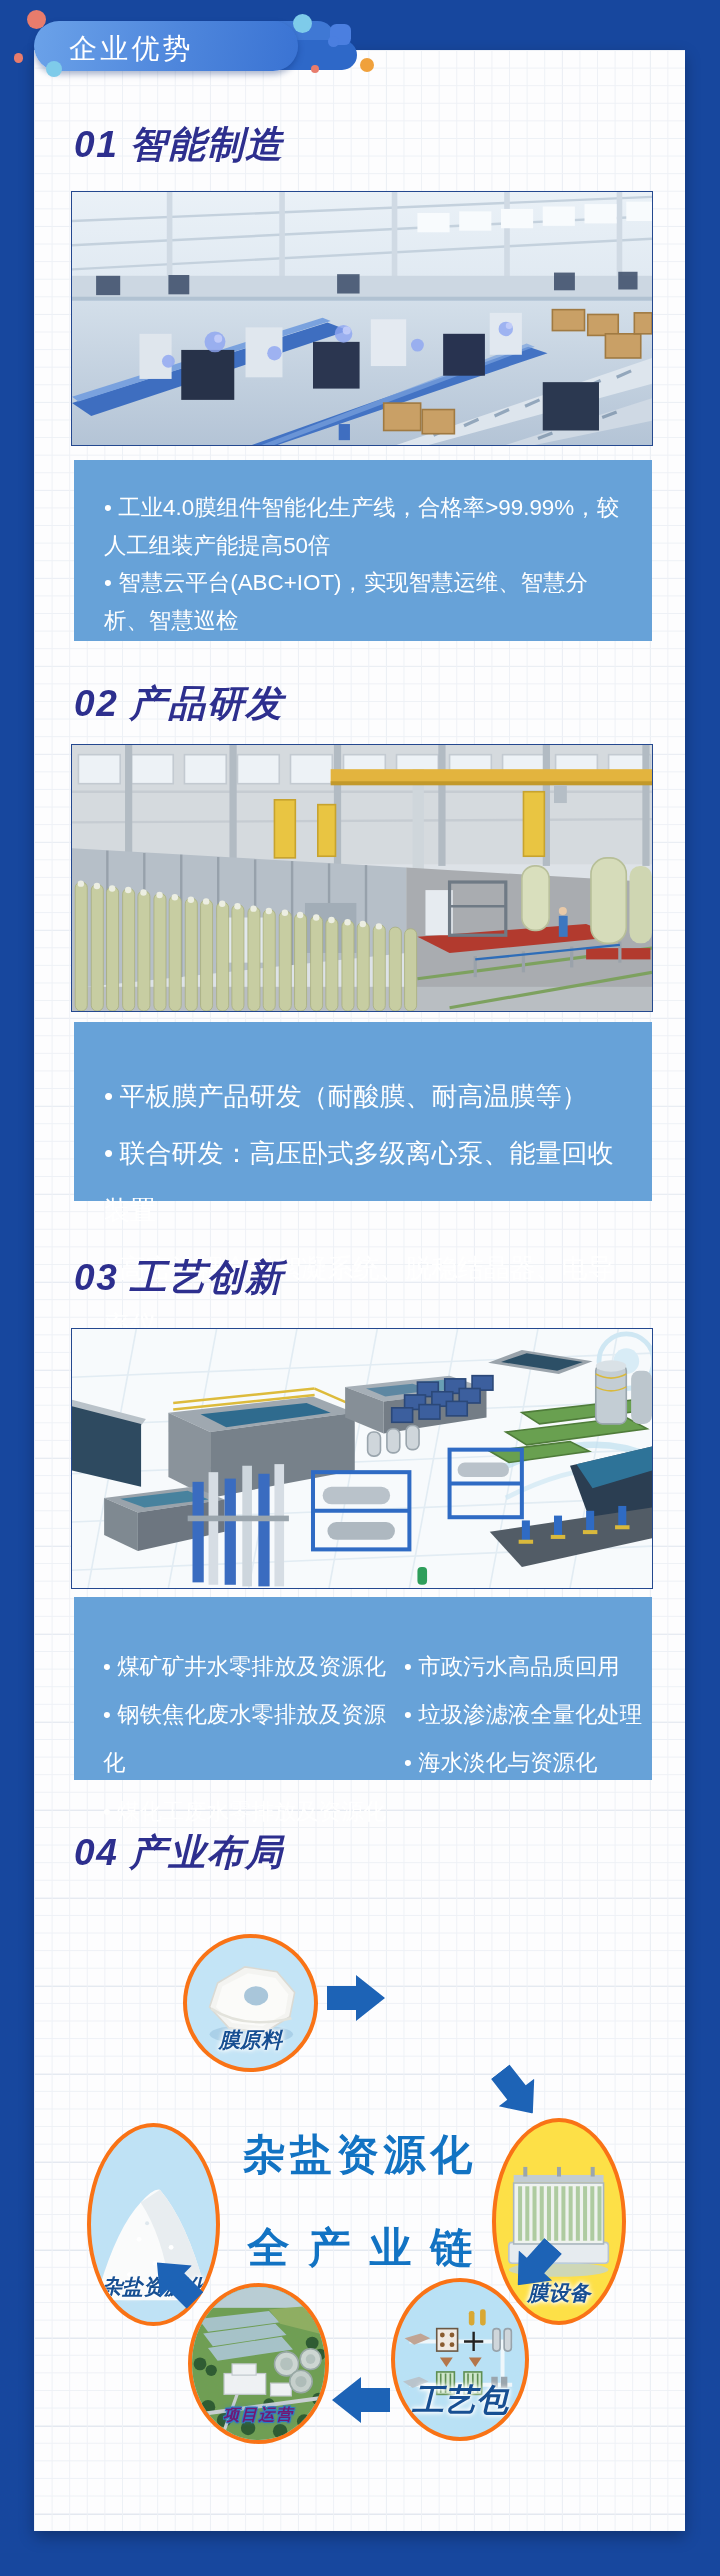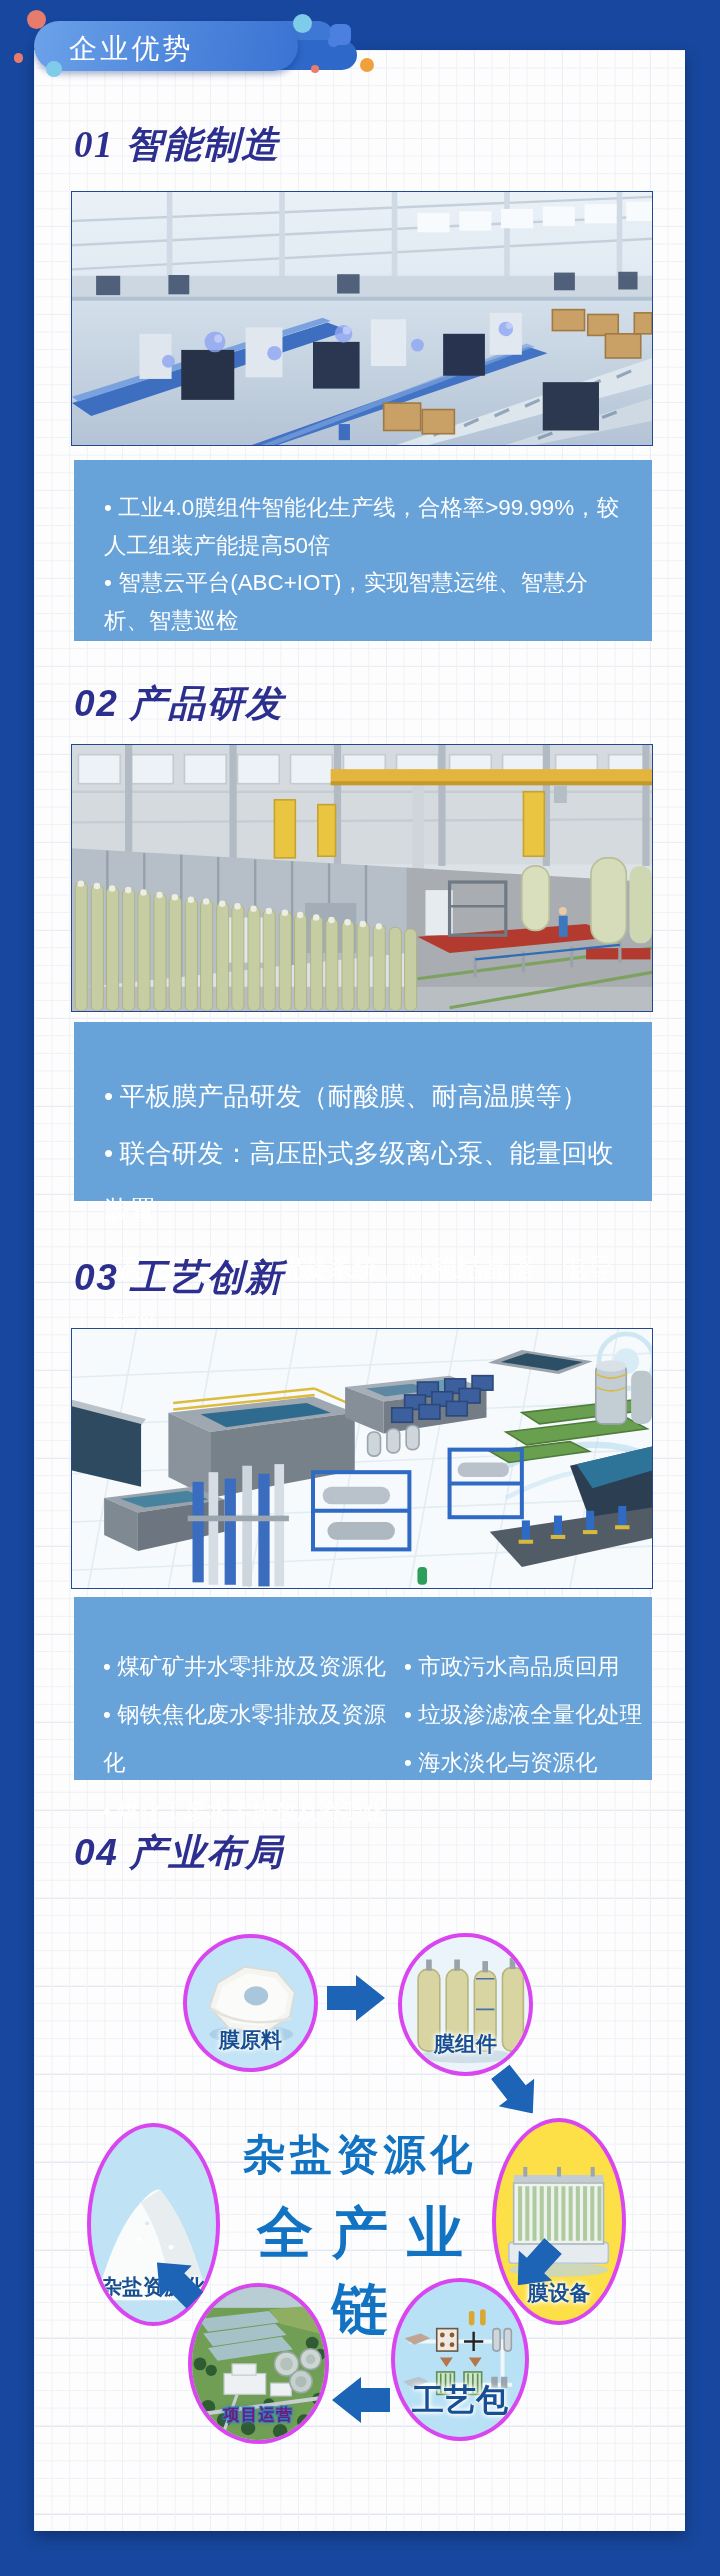--- a/index.html
+++ b/index.html
@@ -42,36 +42,36 @@
   
   .bluebox{position:absolute;left:74px;width:578px;background:#67a2d8;color:#ffffff;
     box-sizing:border-box;z-index:3;}
   .b1{padding:29px 24px 0 30px;font-size:22.4px;line-height:1.68;}
   .b2{padding:46px 24px 12px 30px;font-size:26px;line-height:2.2;}
   .b3{padding:46px 3px 0 29px;font-size:22.4px;line-height:2.15;display:flex;}
   .b3 .col-l{width:301px;flex:none;}
   .b3 .col-r{flex:1;}
   .dot-ch{margin-right:6.4px;}
   
-  .node{position:absolute;border-radius:50%;border:4px solid #d946ef;box-sizing:border-box;
-    background:#c3e4f6;overflow:hidden;z-index:3;}
+  .node{position:absolute;border-radius:50%;border:4px solid #f97316;box-sizing:border-box;
+    background:#c3e4f6;overflow:hidden;z-index:3;font-style:italic;}
   .node svg{position:absolute;left:0;top:0;width:100%;height:100%;}
   .node-label{position:absolute;left:0;right:0;bottom:14.4px;text-align:center;color:#174f92;
     font-weight:bold;font-size:21px;z-index:2;
     text-shadow:0 0 3.2px #fff,0 0 4.8px #fff,0 0 6.4px #fff;}
   .label-outline{color:#701a75;font-size:16px;letter-spacing:1.6px;
     text-shadow:-0.8px -0.8px 0 #2e7bc6,0.8px -0.8px 0 #2e7bc6,-0.8px 0.8px 0 #2e7bc6,0.8px 0.8px 0 #2e7bc6,0 0 4.8px #2e7bc6;}
   .n2bg{background:#ecf4fb;}
   .n3bg{background:#fde047;}
   .n4bg{background:#b9e1f5;}
   .n6bg{background:#bfe2f5;}
   .center-text{position:absolute;left:232px;top:2127px;width:256px;text-align:center;
     color:#1273c3;font-weight:900;z-index:3;}
   .ct1{font-size:42px;letter-spacing:4.8px;}
-  .ct2{font-size:56px;letter-spacing:19px;margin-top:13px;margin-right:-19px;}
+  .ct2{font-size:42px;letter-spacing:19px;margin-top:37px;margin-right:-19px;}
   .arrow{position:absolute;background:#1d63b6;z-index:4;
     clip-path:polygon(0% 24%,50% 24%,50% 0%,100% 50%,50% 100%,50% 76%,0% 76%);}
 </style>
 </head>
 <body>
 
 <div class="page">
 
   <div class="panel"></div>
 
@@ -81,21 +81,21 @@
   <div class="banner-title">企业优势</div>
   <div class="dot d-salmon" style="left:27px;top:10.4px;width:19px;height:19px;"></div>
   <div class="dot d-lblue" style="left:46px;top:61px;width:16px;height:16px;"></div>
   <div class="dot d-salmon" style="left:13.6px;top:53px;width:9.6px;height:9.6px;"></div>
   <div class="dot d-lblue" style="left:293px;top:13.6px;width:19px;height:19px;"></div>
   <div class="d-square" style="left:330px;top:24px;width:21px;height:21px;"></div>
   <div class="dot d-blue" style="left:328px;top:36px;width:11.2px;height:11.2px;"></div>
   <div class="dot d-salmon" style="left:311px;top:65px;width:8px;height:8px;"></div>
   <div class="dot d-orange" style="left:360px;top:58px;width:14.4px;height:14.4px;"></div>
 
-  <div class="sec-title" style="top:120px;font-family:Liberation Serif, serif;">
+  <div class="sec-title" style="top:120px;">
     <span class="num">01</span><span>智能制造</span>
   </div>
 
   <div class="photo" style="top:191px;height:255px;">
     <svg viewBox="0 0 722 314" preserveAspectRatio="none">
       <defs>
         <linearGradient id="p1sky" x1="0" y1="0" x2="0" y2="1">
             <stop offset="0" stop-color="#eaf1f7"></stop>
             <stop offset="1" stop-color="#cfdce9"></stop>
           </linearGradient>
@@ -461,43 +461,20 @@
     <svg viewBox="0 0 158 162">
       <ellipse cx="80" cy="120" rx="52" ry="12" fill="#9fc8e2" opacity=".7"></ellipse>
       <polygon points="38,56 72,36 112,42 134,68 128,98 96,118 52,112 28,86" fill="#f4f4f1" stroke="#dadad4" stroke-width="2"></polygon>
       <polygon points="44,60 76,44 110,50 126,70 122,94 94,110 56,106 36,86" fill="#fbfbf9"></polygon>
       <ellipse cx="86" cy="72" rx="15" ry="12" fill="#a9c6da"></ellipse>
       <path d="M30,88 q40,26 100,12" stroke="#e3e3dc" fill="none" stroke-width="3"></path>
     </svg>
     <div class="node-label">膜原料</div>
   </div>
 
-  <div class="node n2bg" style="left:398px;top:1933px;width:135px;height:143px;">
-    <svg viewBox="0 0 158 168">
-      <ellipse cx="80" cy="148" rx="58" ry="9" fill="#c9d8e4" opacity=".8"></ellipse>
-      <g fill="#d8d5a2" stroke="#b8b57c" stroke-width="2">
-        <rect x="20" y="40" width="27" height="102" rx="12"></rect>
-          <rect x="55" y="40" width="27" height="102" rx="12"></rect>
-        <rect x="90" y="42" width="27" height="100" rx="12"></rect>
-          <rect x="125" y="38" width="26" height="104" rx="11"></rect>
-      </g>
-      <g fill="#9aa3a8">
-        <rect x="30" y="28" width="7" height="14"></rect>
-          <rect x="65" y="28" width="7" height="14"></rect>
-        <rect x="100" y="30" width="7" height="14"></rect>
-          <rect x="134" y="26" width="7" height="14"></rect>
-      </g>
-      <g stroke="#4a6fae" stroke-width="2">
-        <line x1="92" y1="52" x2="115" y2="52"></line>
-          <line x1="92" y1="90" x2="115" y2="90"></line>
-          <line x1="92" y1="128" x2="115" y2="128"></line>
-      </g>
-    </svg>
-    <div class="node-label">膜组件</div>
-  </div>
 
   <div class="node n3bg" style="left:492px;top:2118px;width:134px;height:207px;">
     <svg viewBox="0 0 157 248">
       <rect x="16" y="150" width="124" height="26" rx="4" fill="#e6ebef" stroke="#b9c4cc" stroke-width="2"></rect>
       <rect x="22" y="76" width="112" height="76" fill="#eef2ee" stroke="#a9b6be" stroke-width="2"></rect>
       <g stroke="#aecba0" stroke-width="5">
         <line x1="30" y1="80" x2="30" y2="148"></line>
           <line x1="39" y1="80" x2="39" y2="148"></line>
           <line x1="48" y1="80" x2="48" y2="148"></line>
         <line x1="57" y1="80" x2="57" y2="148"></line>

